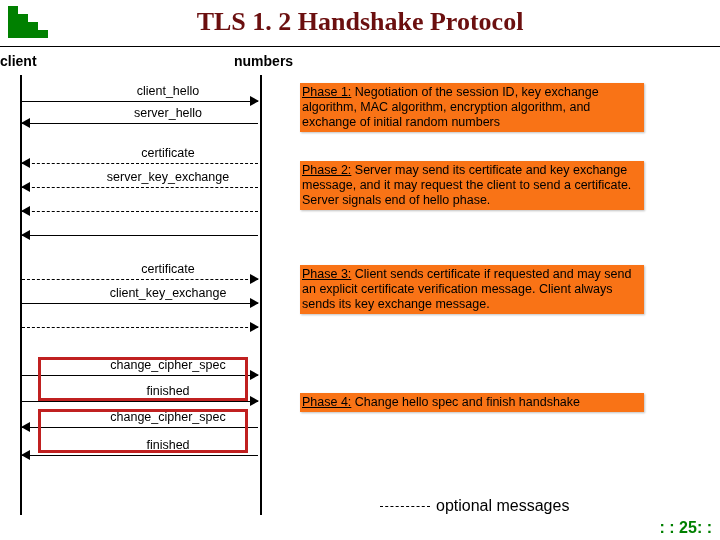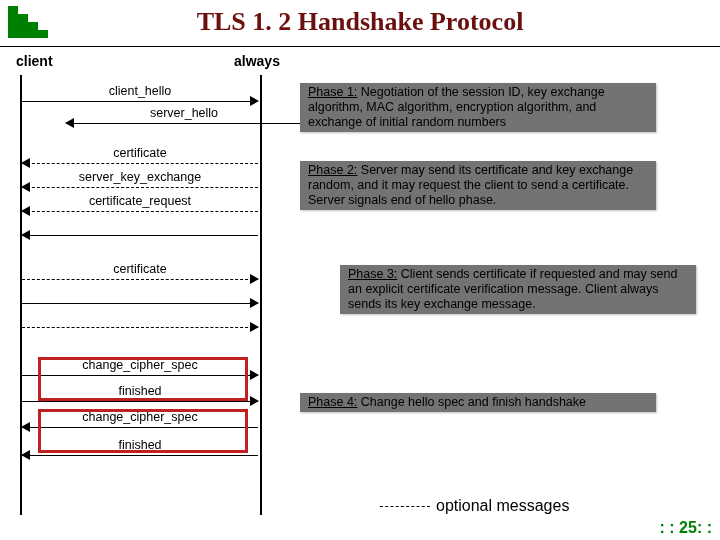--- a/index.html
+++ b/index.html
@@ -54,21 +54,21 @@
     background: #000;
   }
   .lifeline.client { left: 20px; }
   .lifeline.server { left: 260px; }
   .role-label {
     position: absolute;
     top: 6px;
     font-weight: bold;
     font-size: 14px;
   }
-  .role-label.client { left: 16px; }
+  .role-label.client { left: 0; }
   .role-label.server { left: 234px; }
 
   .msg {
     position: absolute;
     left: 22px;
     width: 236px;
     height: 18px;
   }
   .msg .arrow {
     position: absolute;
@@ -86,31 +86,32 @@
   }
   .msg.toS .head { right: -1px; border-left: 9px solid #000; }
   .msg.toC .head { left: -1px; border-right: 9px solid #000; }
   .msg .lbl {
     position: absolute;
     width: 100%;
     text-align: center;
     top: -5px;
     font-size: 12.5px;
     color: #000;
+    padding-left: 28px;
   }
 
   .phase {
     position: absolute;
     left: 300px;
     width: 340px;
     font-size: 12.5px;
     line-height: 1.2;
     color: #000;
-    background: #737373;
-    padding: 2px 8px;
+    background: #f97316;
+    padding: 2px 2px;
     box-shadow: 1px 1px 2px rgba(0,0,0,.25);
   }
   .phase u { text-decoration: underline; }
 
   .redbox {
     position: absolute;
     left: 38px;
     width: 210px;
     border: 3px solid #c02020;
     box-sizing: border-box;
@@ -147,62 +148,62 @@
     <span></span>
       <span></span>
       <span></span>
       <span></span>
   </div>
   <div class="title">TLS 1. 2 Handshake Protocol</div>
 </div>
 
 <div class="stage">
   <div class="role-label client">client</div>
-  <div class="role-label server">always</div>
+  <div class="role-label server">numbers</div>
   <div class="lifeline client"></div>
   <div class="lifeline server"></div>
 
   <div id="messages">
       <div class="msg toS" style="top: 42px;">
         <div class="arrow"></div>
         <div class="head"></div>
         <div class="lbl">client_hello</div>
       </div>
-      <div class="msg toC" style="top: 64px; margin-left: 44px;">
+      <div class="msg toC" style="top: 64px;">
         <div class="arrow"></div>
         <div class="head"></div>
         <div class="lbl">server_hello</div>
       </div>
       <div class="msg toC opt" style="top: 104px;">
         <div class="arrow"></div>
         <div class="head"></div>
         <div class="lbl">certificate</div>
       </div>
       <div class="msg toC opt" style="top: 128px;">
         <div class="arrow"></div>
         <div class="head"></div>
         <div class="lbl">server_key_exchange</div>
       </div>
       <div class="msg toC opt" style="top: 152px;">
         <div class="arrow"></div>
         <div class="head"></div>
-        <div class="lbl">certificate_request</div>
       </div>
       <div class="msg toC" style="top: 176px;">
         <div class="arrow"></div>
         <div class="head"></div>
       </div>
       <div class="msg toS opt" style="top: 220px;">
         <div class="arrow"></div>
         <div class="head"></div>
         <div class="lbl">certificate</div>
       </div>
       <div class="msg toS" style="top: 244px;">
         <div class="arrow"></div>
         <div class="head"></div>
+        <div class="lbl">client_key_exchange</div>
       </div>
       <div class="msg toS opt" style="top: 268px;">
         <div class="arrow"></div>
         <div class="head"></div>
       </div>
       <div class="msg toS" style="top: 316px;">
         <div class="arrow"></div>
         <div class="head"></div>
         <div class="lbl">change_cipher_spec</div>
       </div>
@@ -217,22 +218,22 @@
         <div class="lbl">change_cipher_spec</div>
       </div>
       <div class="msg toC" style="top: 396px;">
         <div class="arrow"></div>
         <div class="head"></div>
         <div class="lbl">finished</div>
       </div>
     </div>
   <div id="phases">
       <div class="phase" style="top: 36px;"><u>Phase 1:</u><span> Negotiation of the session ID, key exchange algorithm, MAC algorithm, encryption algorithm, and  exchange of initial random numbers</span></div>
-      <div class="phase" style="top: 114px;"><u>Phase 2:</u><span> Server may send its certificate and key exchange random, and it may request the client to send a certificate. Server signals end of hello phase.</span></div>
-      <div class="phase" style="top: 218px; margin-left: 40px;"><u>Phase 3:</u><span> Client sends certificate if requested and may send an explicit certificate verification message. Client always sends its key exchange message.</span></div>
+      <div class="phase" style="top: 114px;"><u>Phase 2:</u><span> Server may send its certificate and key exchange message, and it may request the client to send a certificate. Server signals end of hello phase.</span></div>
+      <div class="phase" style="top: 218px;"><u>Phase 3:</u><span> Client sends certificate if requested and may send an explicit certificate verification message. Client always sends its key exchange message.</span></div>
       <div class="phase" style="top: 346px;"><u>Phase 4:</u><span> Change hello spec and finish handshake</span></div>
     </div>
   <div id="redboxes">
       <div class="redbox" style="top: 310px; height: 44px;"></div>
       <div class="redbox" style="top: 362px; height: 44px;"></div>
     </div>
 
   <div class="legend-dash">
     <span class="dash"></span><span>optional messages</span>
   </div>

